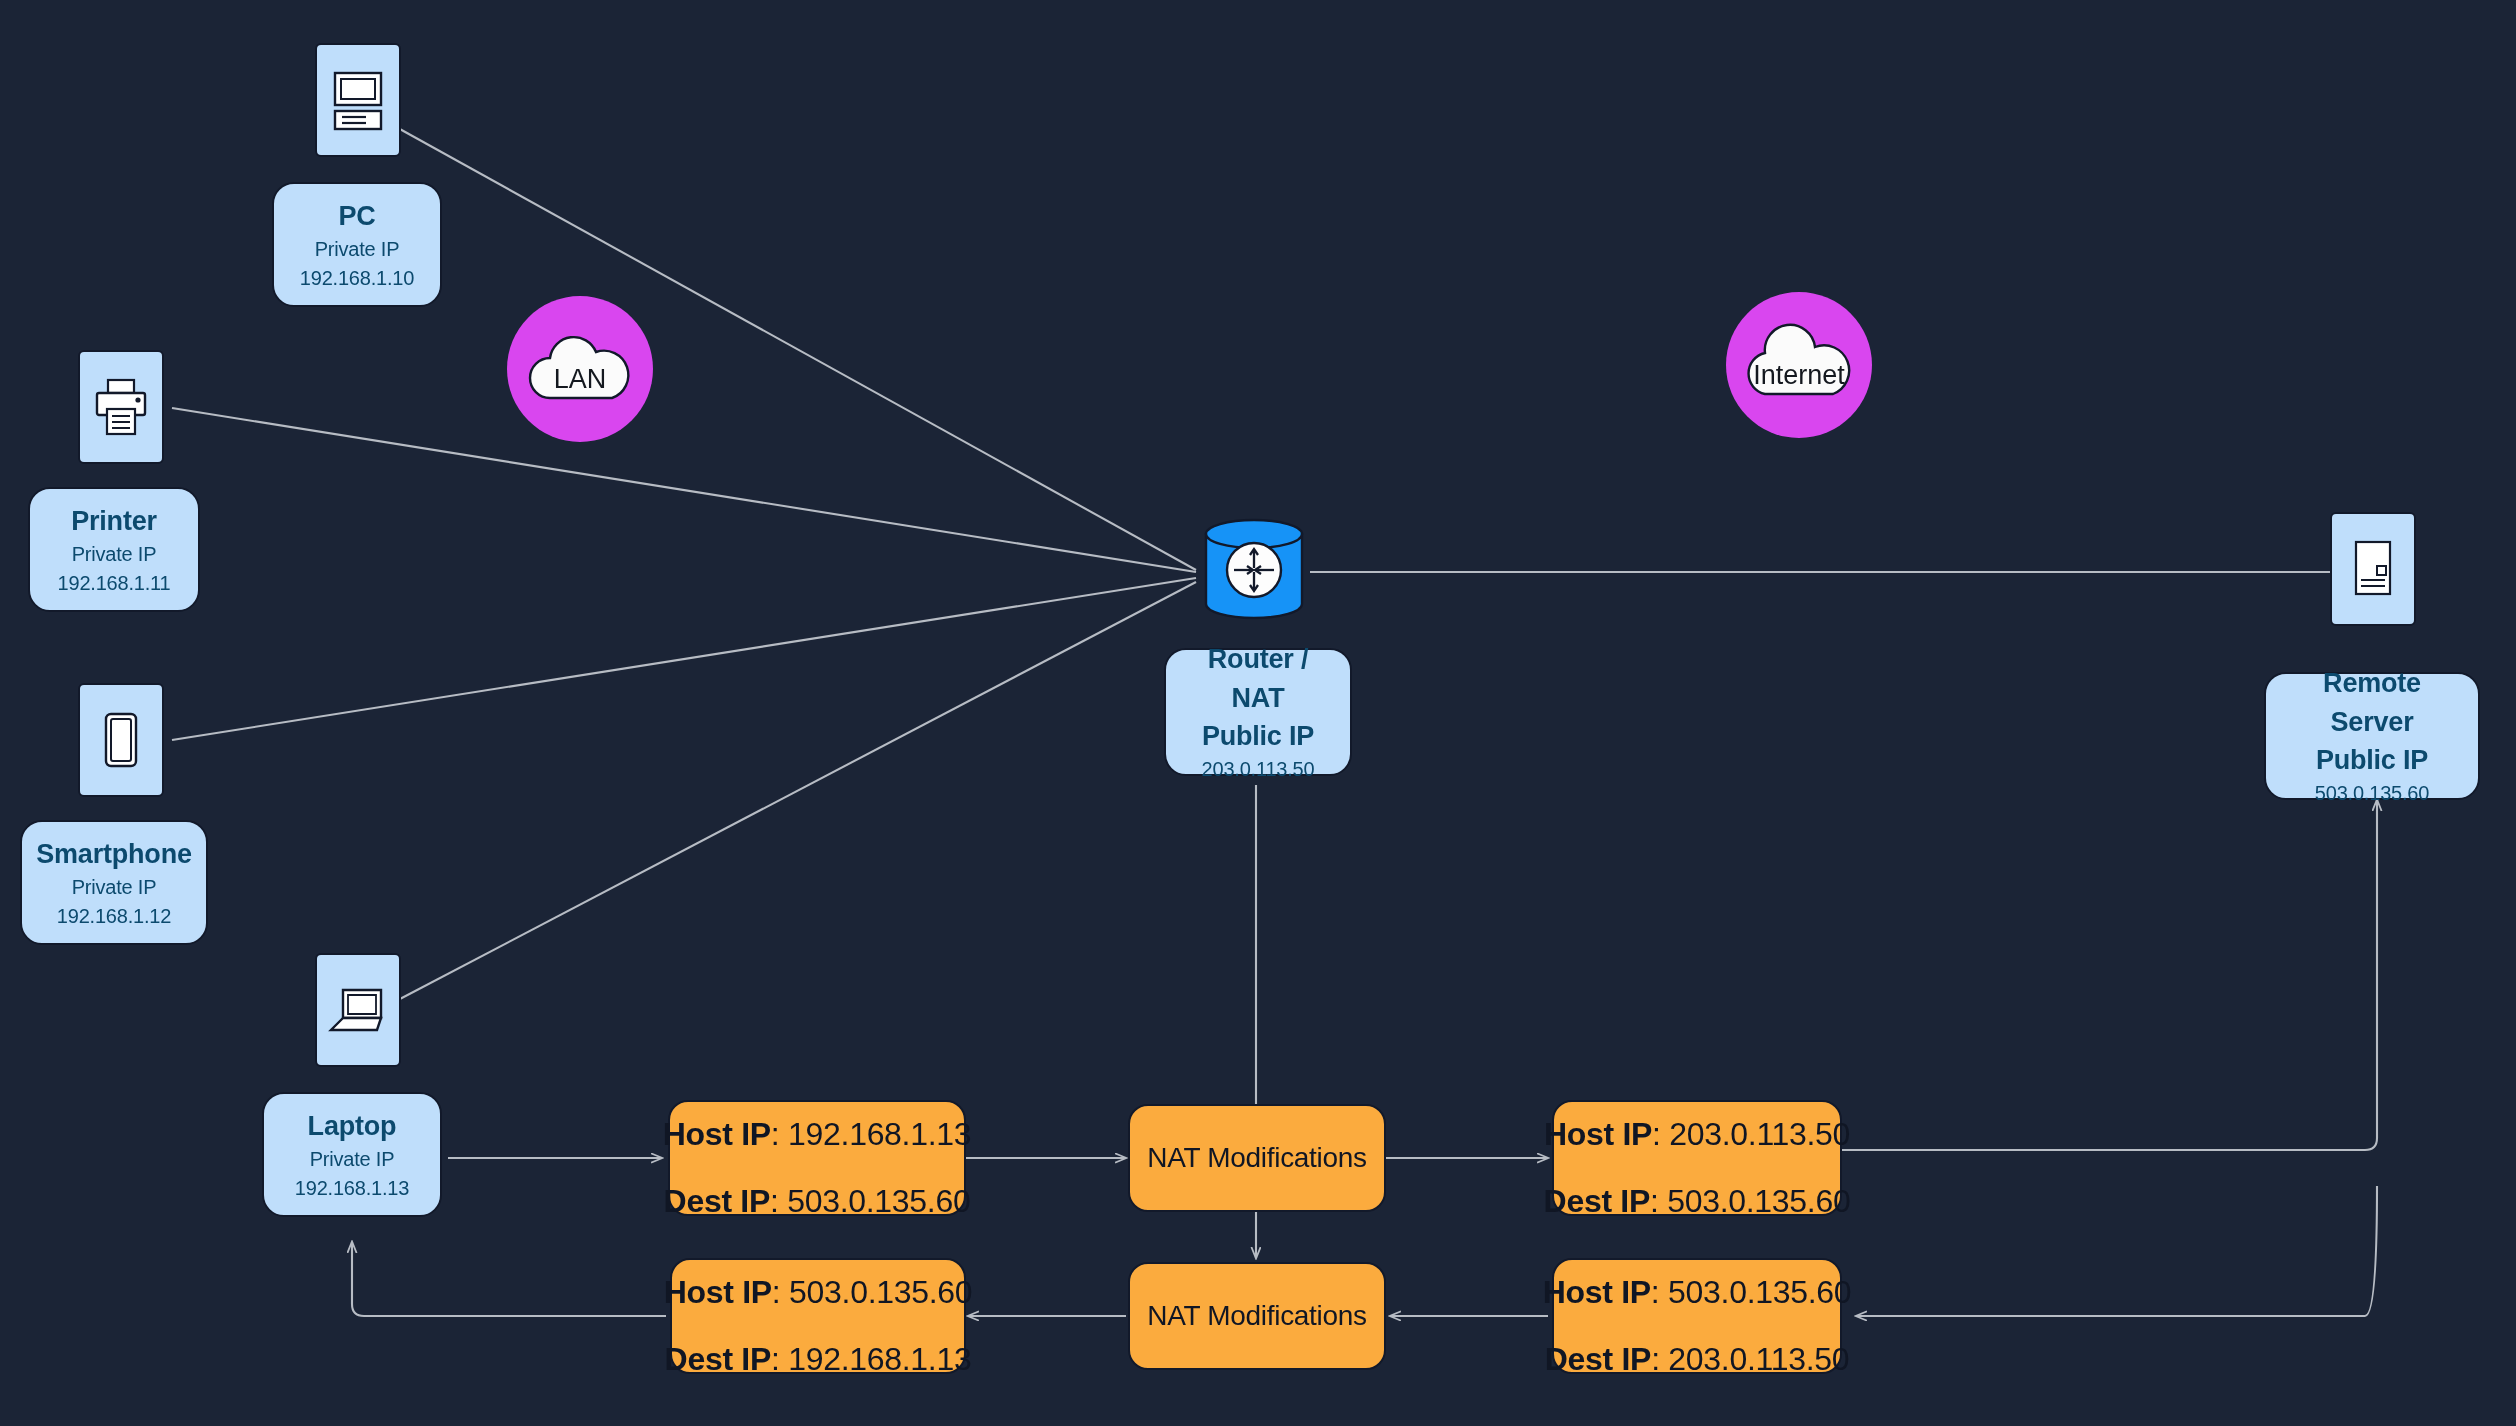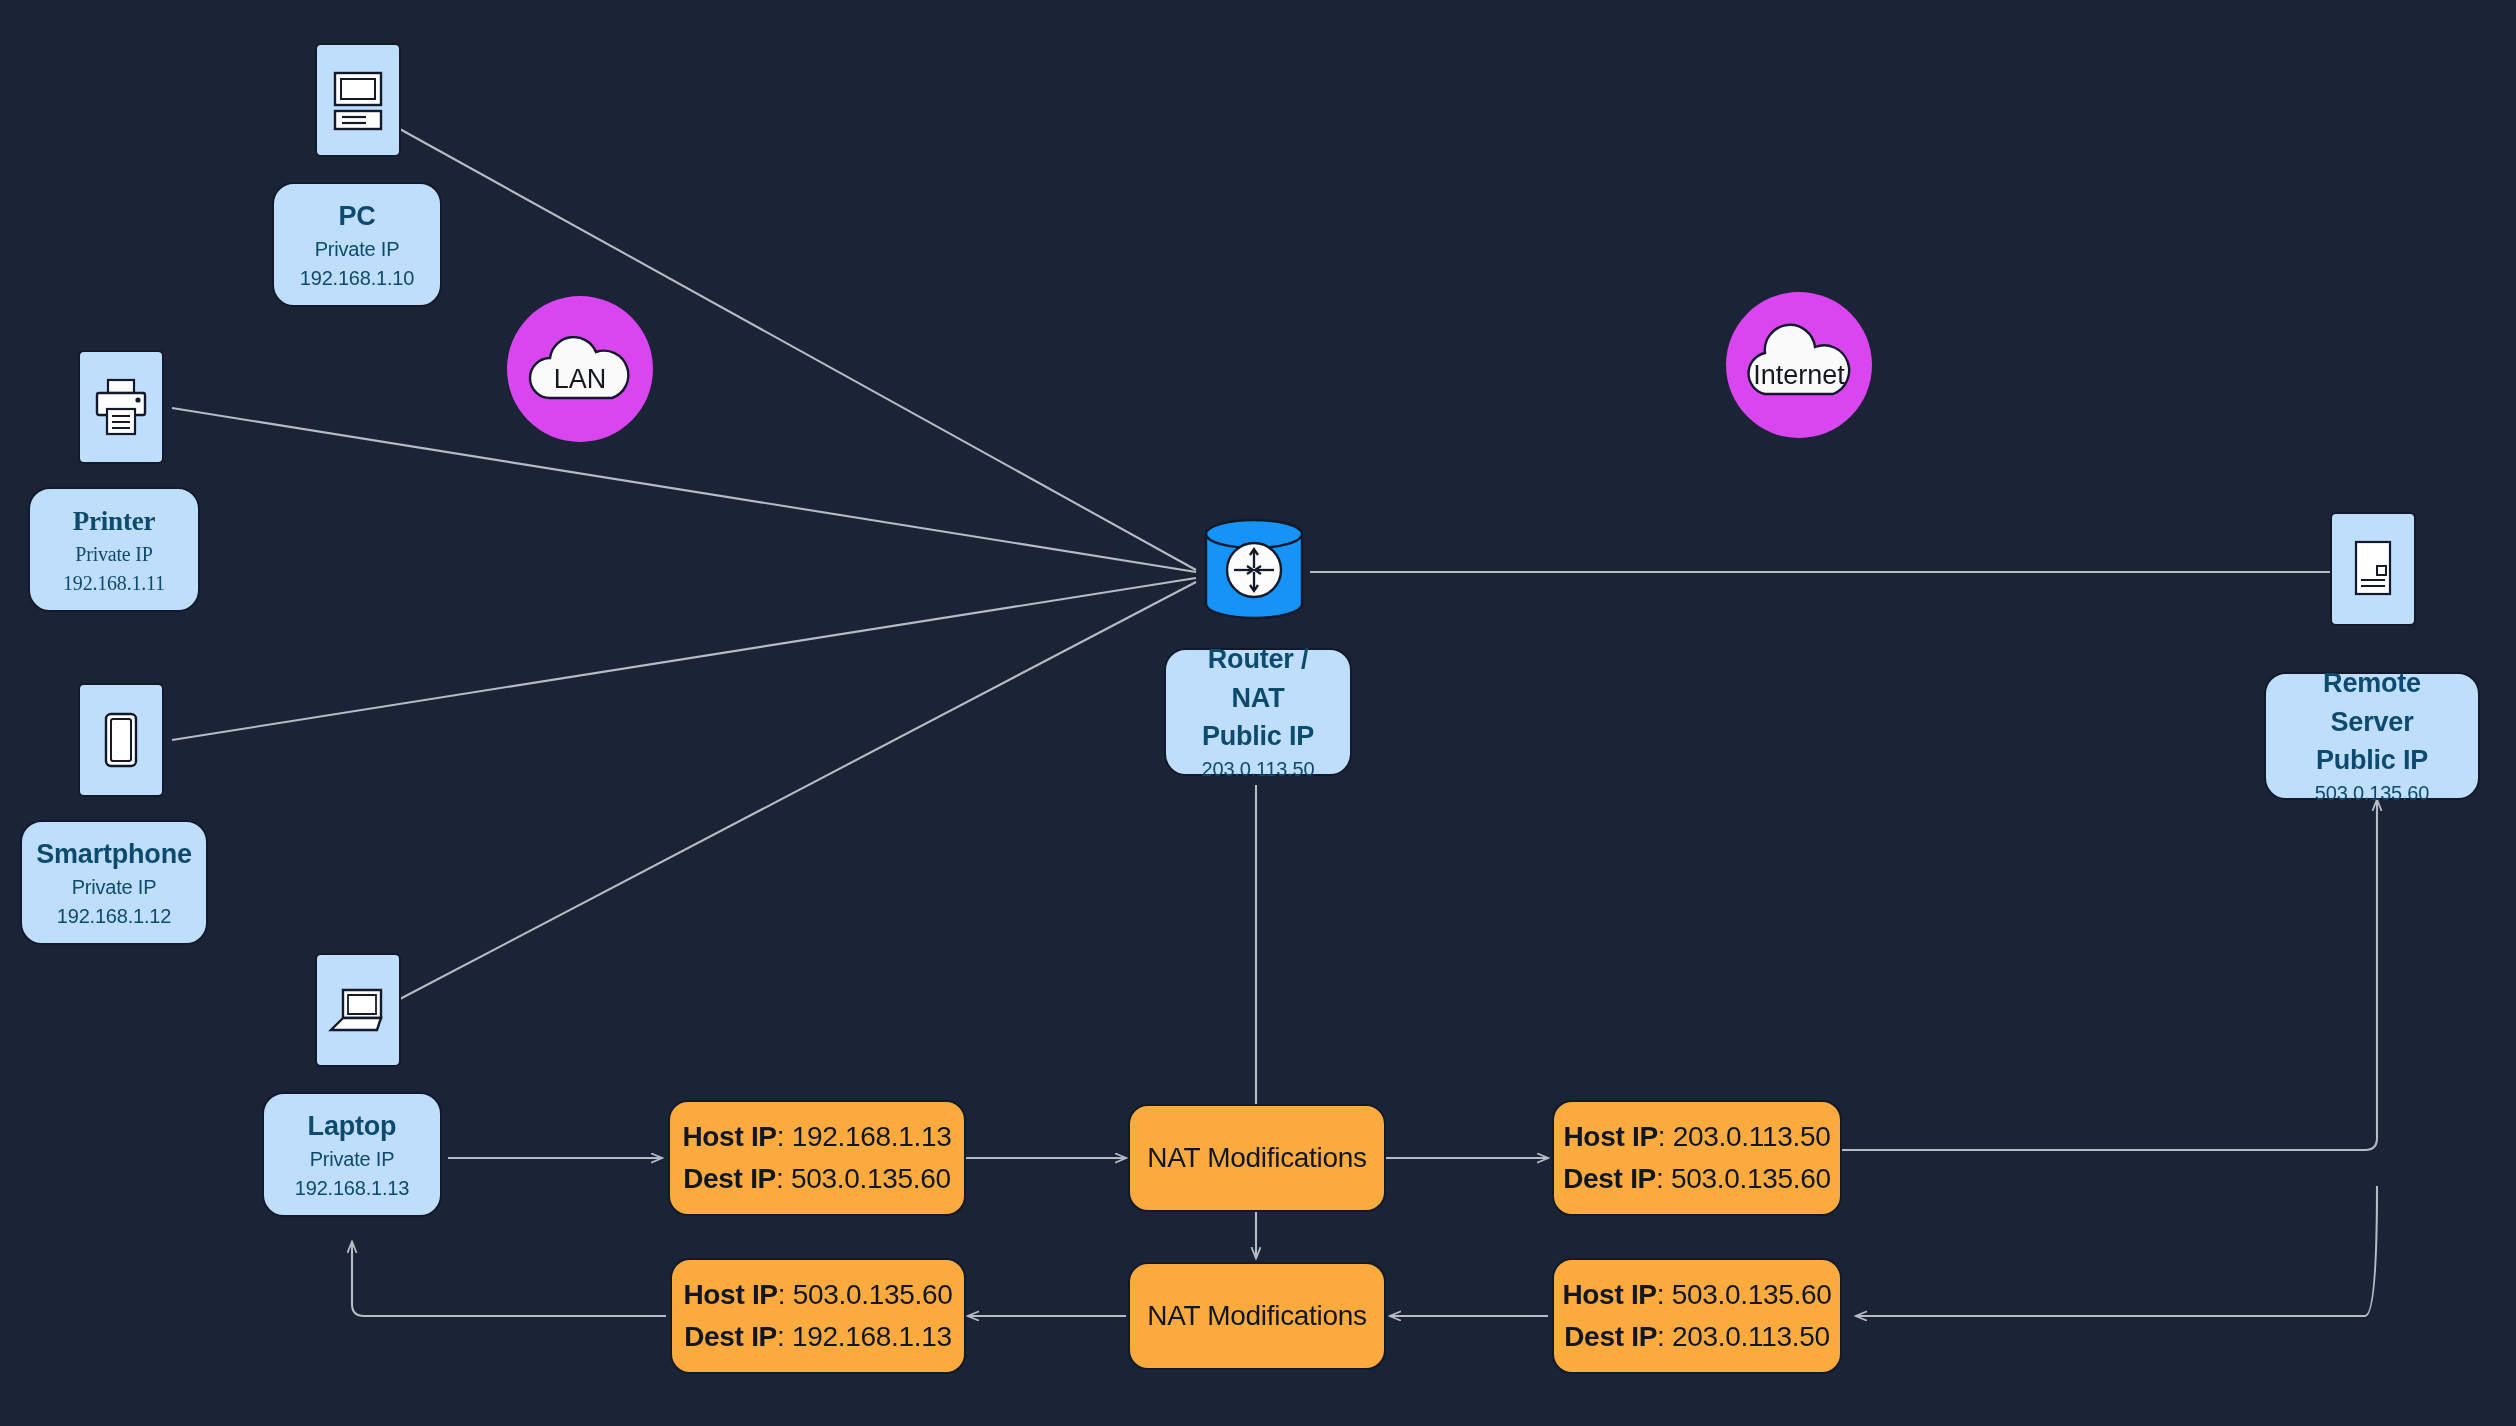--- a/index.html
+++ b/index.html
@@ -100,23 +100,24 @@
     color: #101624;
     display: flex;
     flex-direction: column;
     align-items: center;
     justify-content: center;
     box-sizing: border-box;
     padding: 10px 18px;
     line-height: 1.5;
   }
   .nat-box .row {
-    font-size: 28px;
+    font-size: 32px;
     white-space: nowrap;
     letter-spacing: -0.3px;
+    margin-top: 19px;
   }
   .nat-box .row b { font-weight: bold; }
   .nat-box .plain {
     font-size: 28px;
     white-space: nowrap;
     letter-spacing: -0.3px;
   }
 </style>
 </head>
 <body>
@@ -192,21 +193,21 @@
     <svg width="58" height="62" viewBox="0 0 58 62">
       <rect x="16" y="4" width="26" height="13" fill="#fff" stroke="#12192a" stroke-width="2.2"></rect>
       <rect x="5" y="17" width="48" height="22" rx="2" fill="#fff" stroke="#12192a" stroke-width="2.4"></rect>
       <circle cx="46" cy="24" r="2.6" fill="#12192a"></circle>
       <rect x="15" y="33" width="28" height="25" fill="#fff" stroke="#12192a" stroke-width="2.2"></rect>
       <line x1="20" y1="40" x2="38" y2="40" stroke="#12192a" stroke-width="2"></line>
       <line x1="20" y1="46" x2="38" y2="46" stroke="#12192a" stroke-width="2"></line>
       <line x1="20" y1="52" x2="38" y2="52" stroke="#12192a" stroke-width="2"></line>
     </svg>
   </div>
-  <div class="node-label" style="left:28px; top:487px; width:172px; height:125px;font-family:Liberation Serif, serif;">
+  <div class="node-label" style="left:28px; top:487px; width:172px; height:125px;">
     <div class="ttl">Printer</div>
     <div class="ln">Private IP</div>
     <div class="ln">192.168.1.11</div>
   </div>
 
   <div class="icon-tile" style="left:78px; top:683px; width:82px; height:110px;">
     <svg width="38" height="58" viewBox="0 0 38 58">
       <rect x="4" y="3" width="30" height="52" rx="5" fill="#fff" stroke="#12192a" stroke-width="2.4"></rect>
       <rect x="9" y="8" width="20" height="42" rx="2" fill="#fff" stroke="#12192a" stroke-width="2"></rect>
     </svg>

